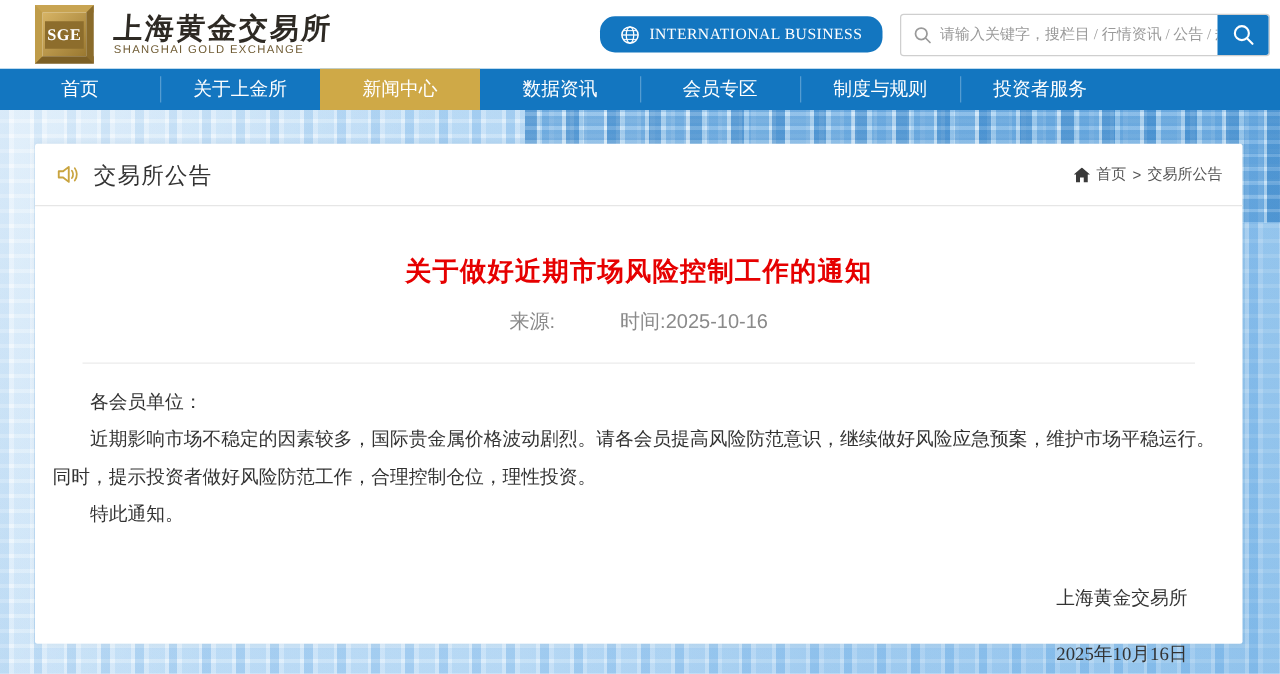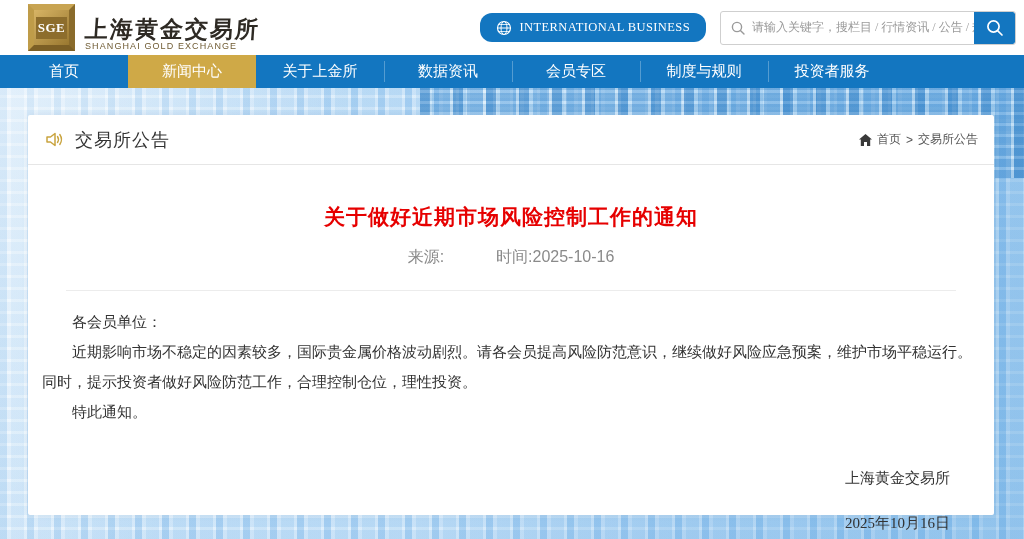--- a/index.html
+++ b/index.html
@@ -25,21 +25,21 @@
       repeating-linear-gradient(90deg, rgba(35,120,195,0.45) 0 10px, rgba(200,230,250,0.35) 10px 14px, rgba(90,160,220,0.4) 14px 30px, rgba(240,250,255,0.4) 30px 33px),
       repeating-linear-gradient(0deg, rgba(40,120,190,0.30) 0 8px, rgba(255,255,255,0.18) 8px 11px);
   }
 
   
   .topbar {
     position:relative; z-index:3;
     height:55px; background:#ffffff;
     display:flex; align-items:center; padding:0 8px 0 28px;
   }
-  .logo { display:flex; align-items:flex-end; gap:10px; }
+  .logo { display:flex; align-items:center; gap:16px; }
   .logo-mark {
     width:47px; height:47px; flex:0 0 auto;
     background:linear-gradient(135deg,#d7b465,#9a7830);
     border:6px solid; border-color:#c8a452 #8a6b2b #7c5f25 #bf9c49;
     display:flex; align-items:center; justify-content:center;
   }
   .logo-mark span {
     background:#8d6d2c; color:#fff; font-weight:bold;
     font-size:13px; letter-spacing:0.5px; padding:3px 2px;
     font-family:"Liberation Serif", serif;
@@ -172,22 +172,22 @@
           <circle cx="8.5" cy="8.5" r="5.6" fill="none" stroke="#fff" stroke-width="1.7"></circle>
           <line x1="12.8" y1="12.8" x2="17" y2="17" stroke="#fff" stroke-width="1.7" stroke-linecap="round"></line>
         </svg>
       </button>
     </div>
   </div>
 </div>
 
 <div class="nav">
   <div class="nav-item">首页</div>
+  <div class="nav-item">关于上金所</div>
   <div class="nav-item active">新闻中心</div>
-  <div class="nav-item">关于上金所</div>
   <div class="nav-item">数据资讯</div>
   <div class="nav-item">会员专区</div>
   <div class="nav-item">制度与规则</div>
   <div class="nav-item">投资者服务</div>
 </div>
 
 <div class="card">
   <div class="card-head">
     <div class="section-title">
       <svg class="icon-svg" width="21" height="21" viewBox="0 0 21 21">

